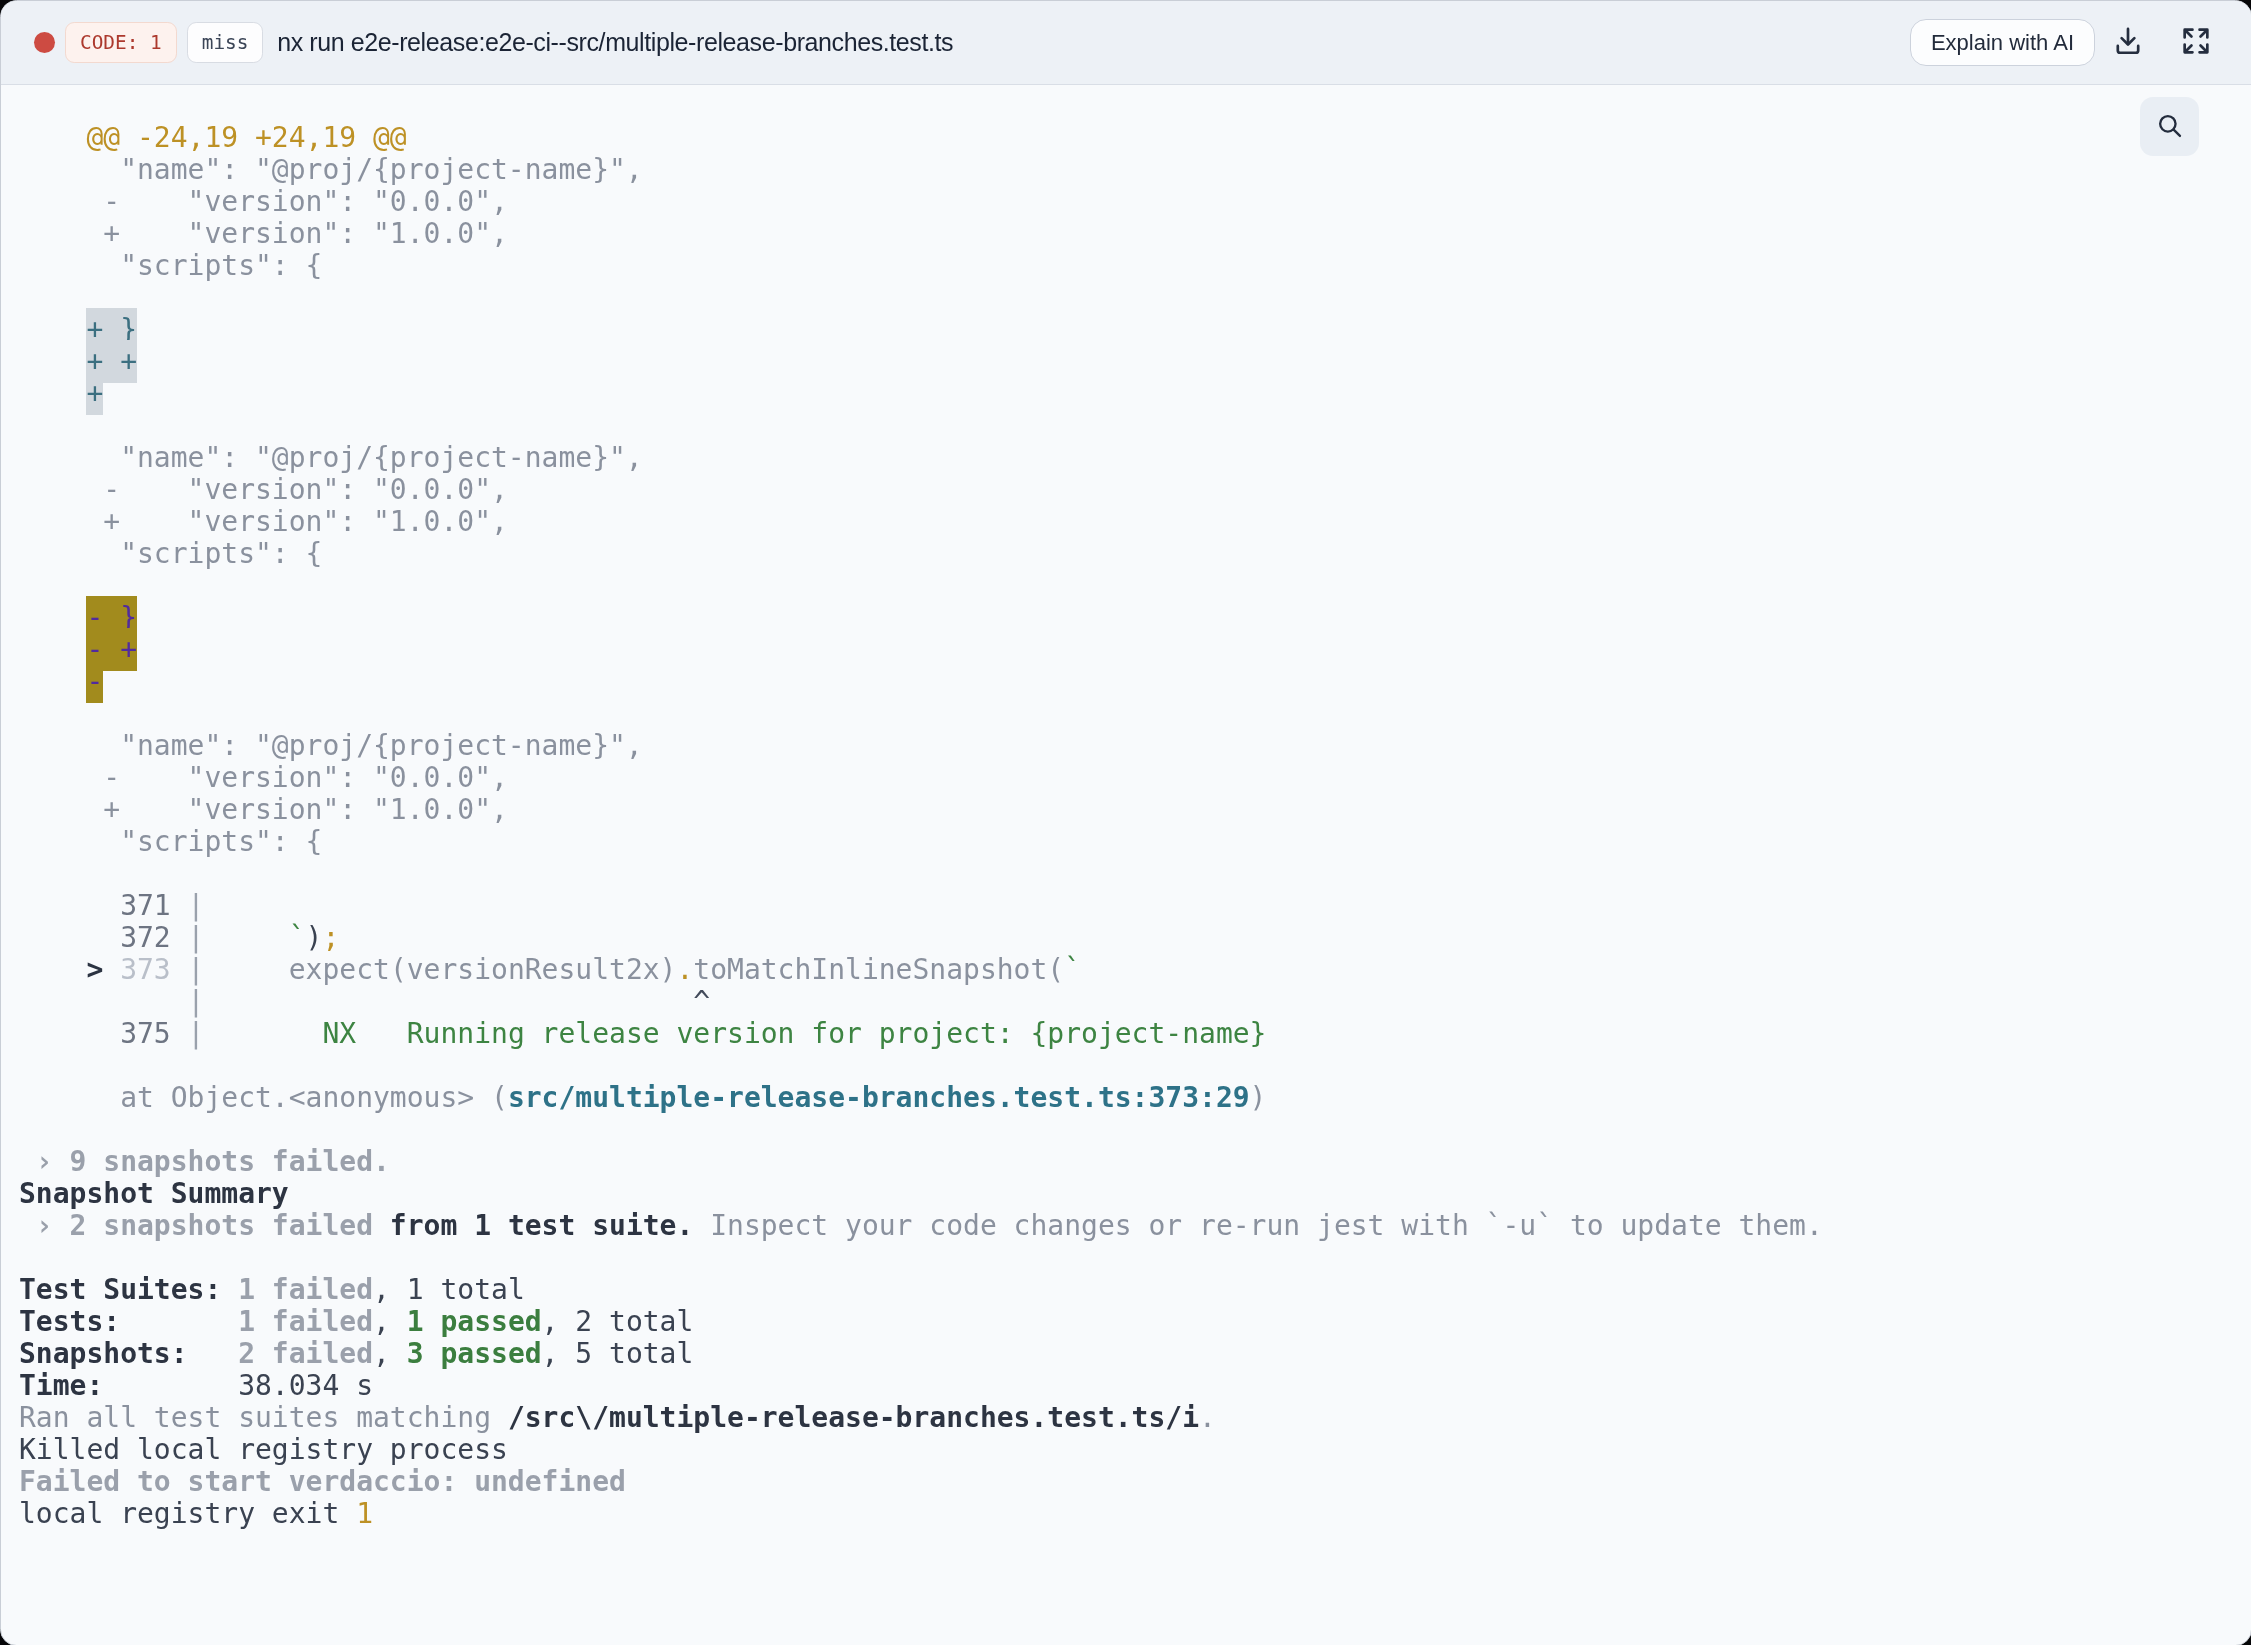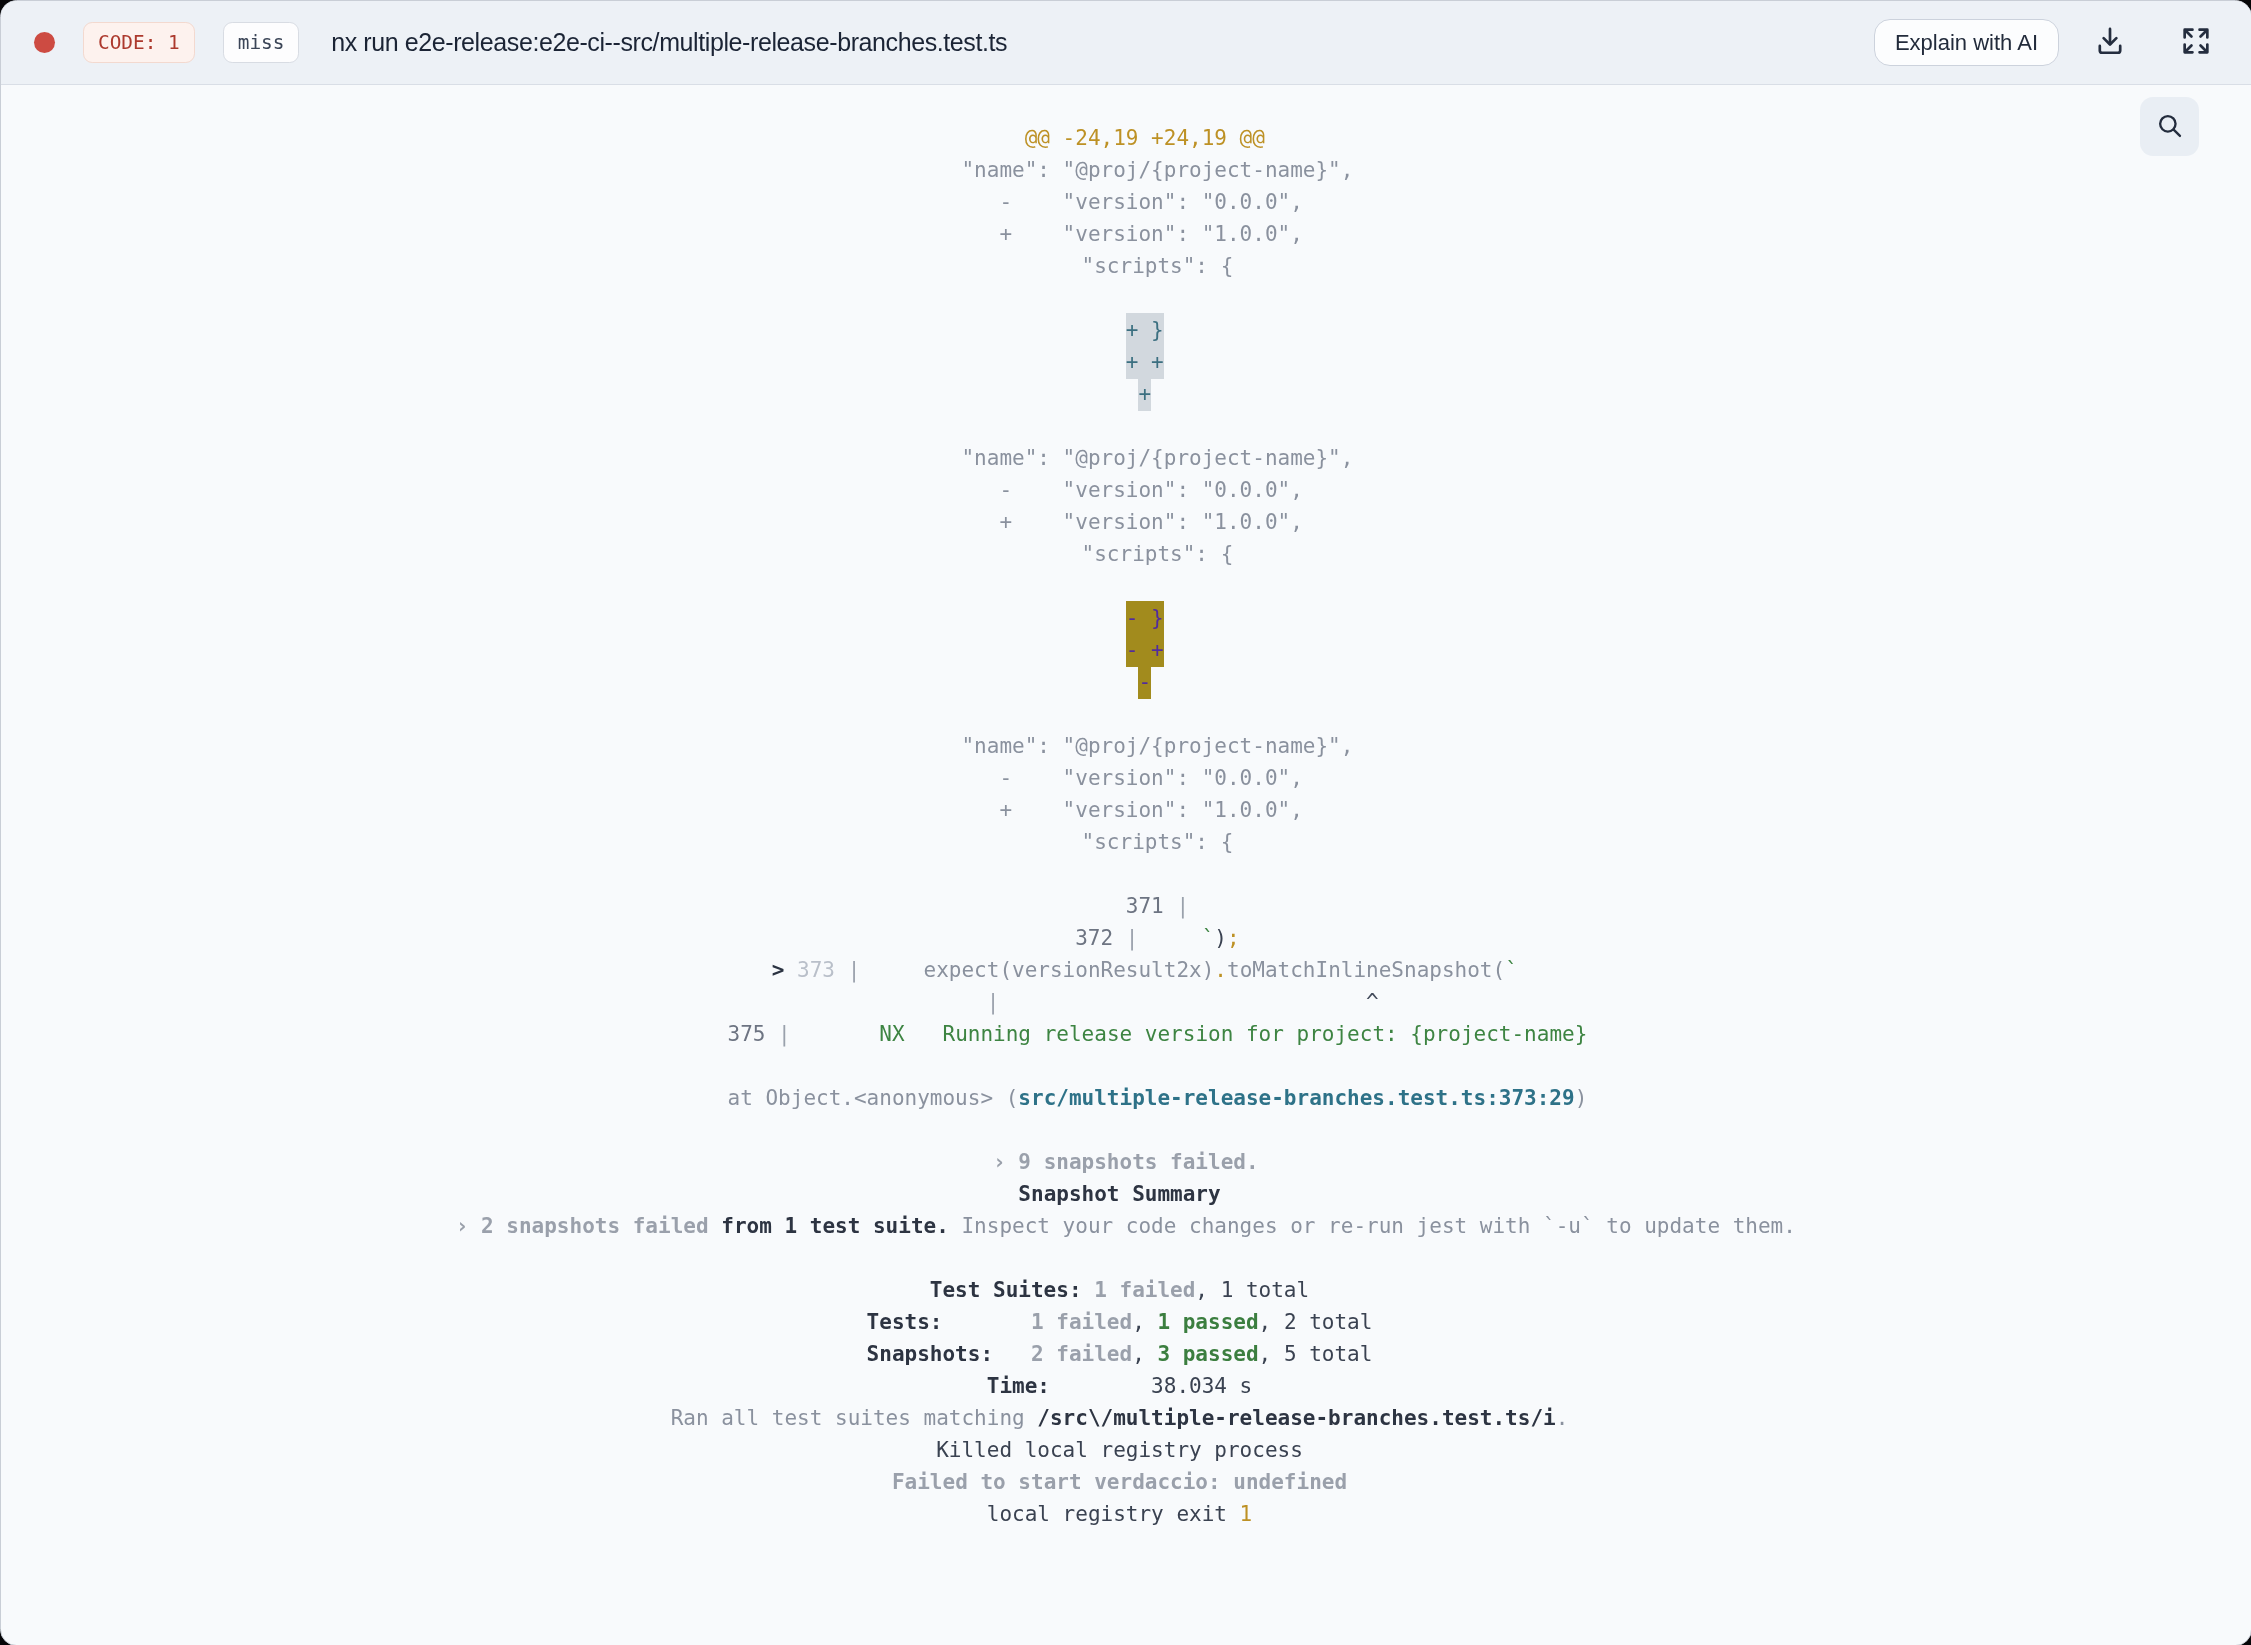--- a/index.html
+++ b/index.html
@@ -36,21 +36,21 @@
     border:1.8px solid #c9ced6;
     border-radius:16.6px;
     overflow:hidden;
     position:relative;
     font-family:"Liberation Sans",sans-serif;
   }
   
   .hdr{
     height:84px;
     display:flex;align-items:center;
-    gap:28px;
+    gap:10px;
     padding:1px 33px;
     background:var(--c-header-bg);
     border-bottom:0.9px solid var(--c-border);
   }
   .dot{width:21px;height:21px;border-radius:50%;background:var(--c-red-dot);flex:none;}
   .badge{
     font-family:"DejaVu Sans Mono","Liberation Mono",monospace;
     font-size:19.4px;line-height:1;
     padding:10px 14px;
     border-radius:9.2px;
@@ -76,25 +76,24 @@
   .icon-btn + .icon-btn{margin-left:13px;}
   
   .main{position:relative;height:calc(100% - 84px);}
   .search-btn{
     position:absolute;top:12px;right:52px;
     width:59px;height:59px;border-radius:13px;
     background:#e9eef4;border:none;cursor:pointer;
     display:flex;align-items:center;justify-content:center;
   }
   .term{
-    padding:37px 37px 0 24px;
+    padding:37px 37px 0 18px;
     font-family:"DejaVu Sans Mono","Liberation Mono",monospace;
-    font-size:21px;line-height:32px;
+    font-size:28px;line-height:32px;
     color:var(--c-gray);
-    text-align:center;
   }
   .term-line{height:32px;white-space:pre;}
   .t-y{color:var(--c-yellow);}
   .t-g{color:var(--c-gray);}
   .t-d{color:var(--c-dark);}
   .t-gr{color:var(--c-green);}
   .t-tl{color:var(--c-teal);font-weight:bold;}
   .t-num{color:var(--c-num);}
   .t-dim{color:var(--c-dim);}
   .t-pipe{color:var(--c-pipe);}

